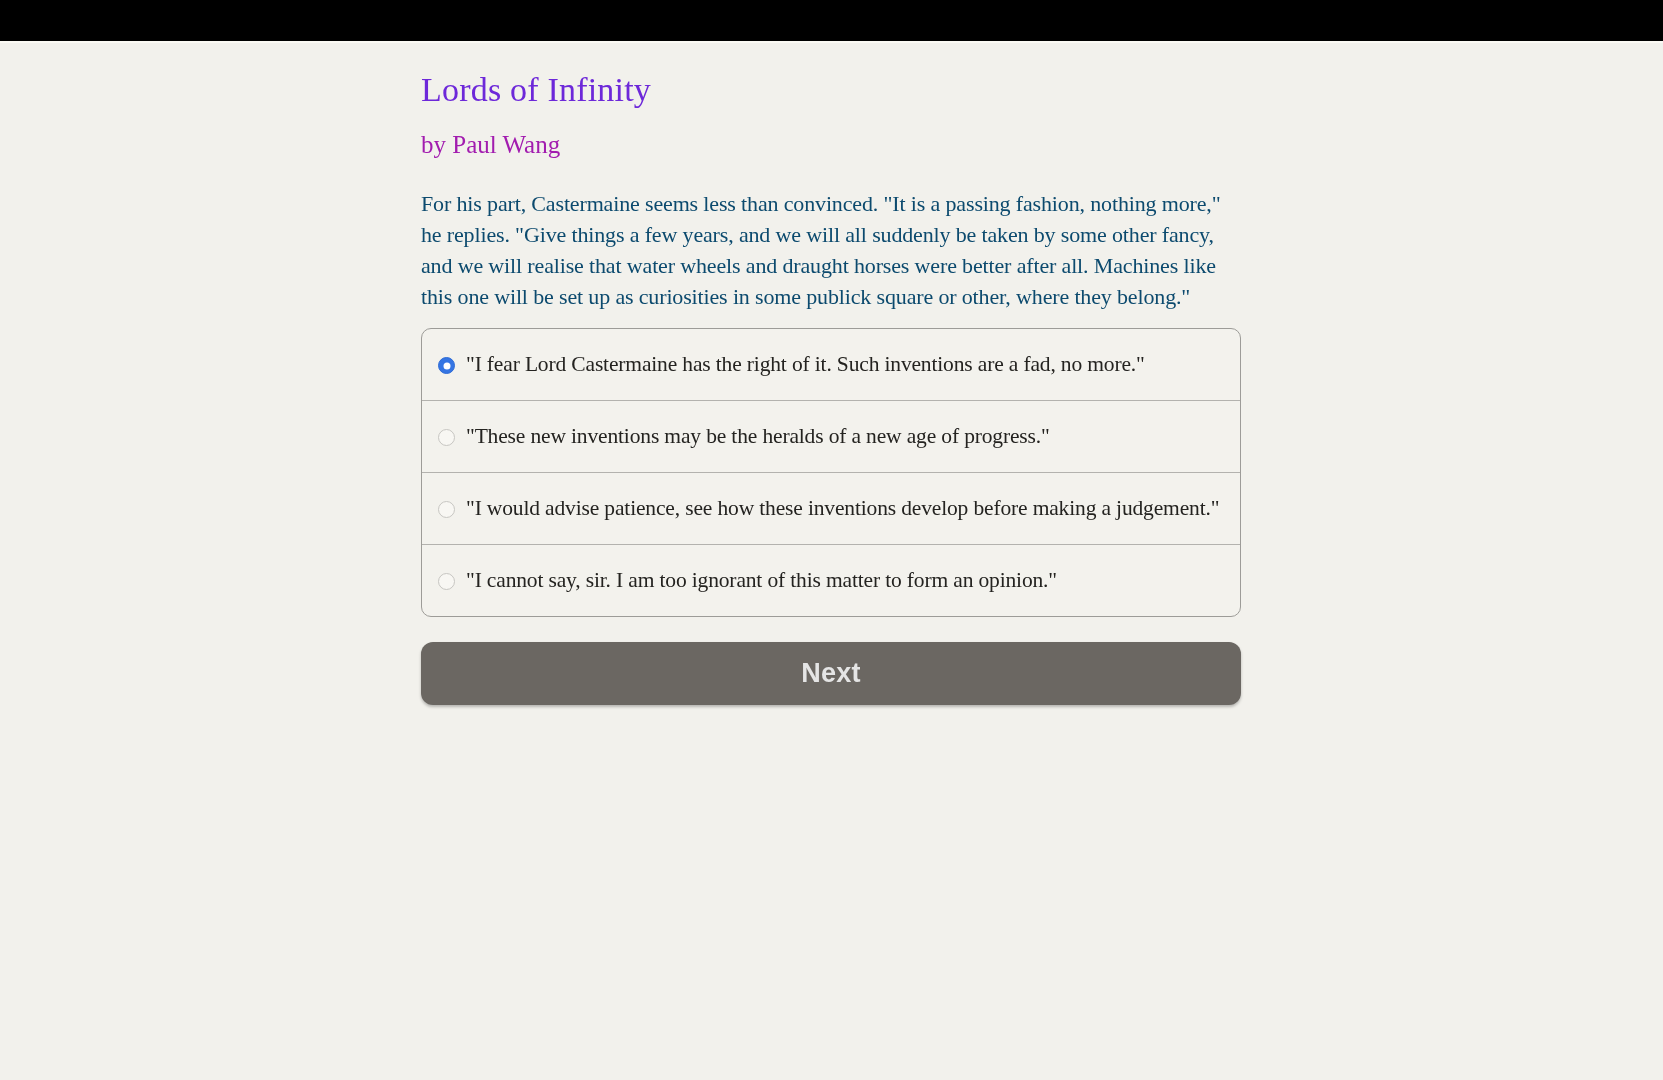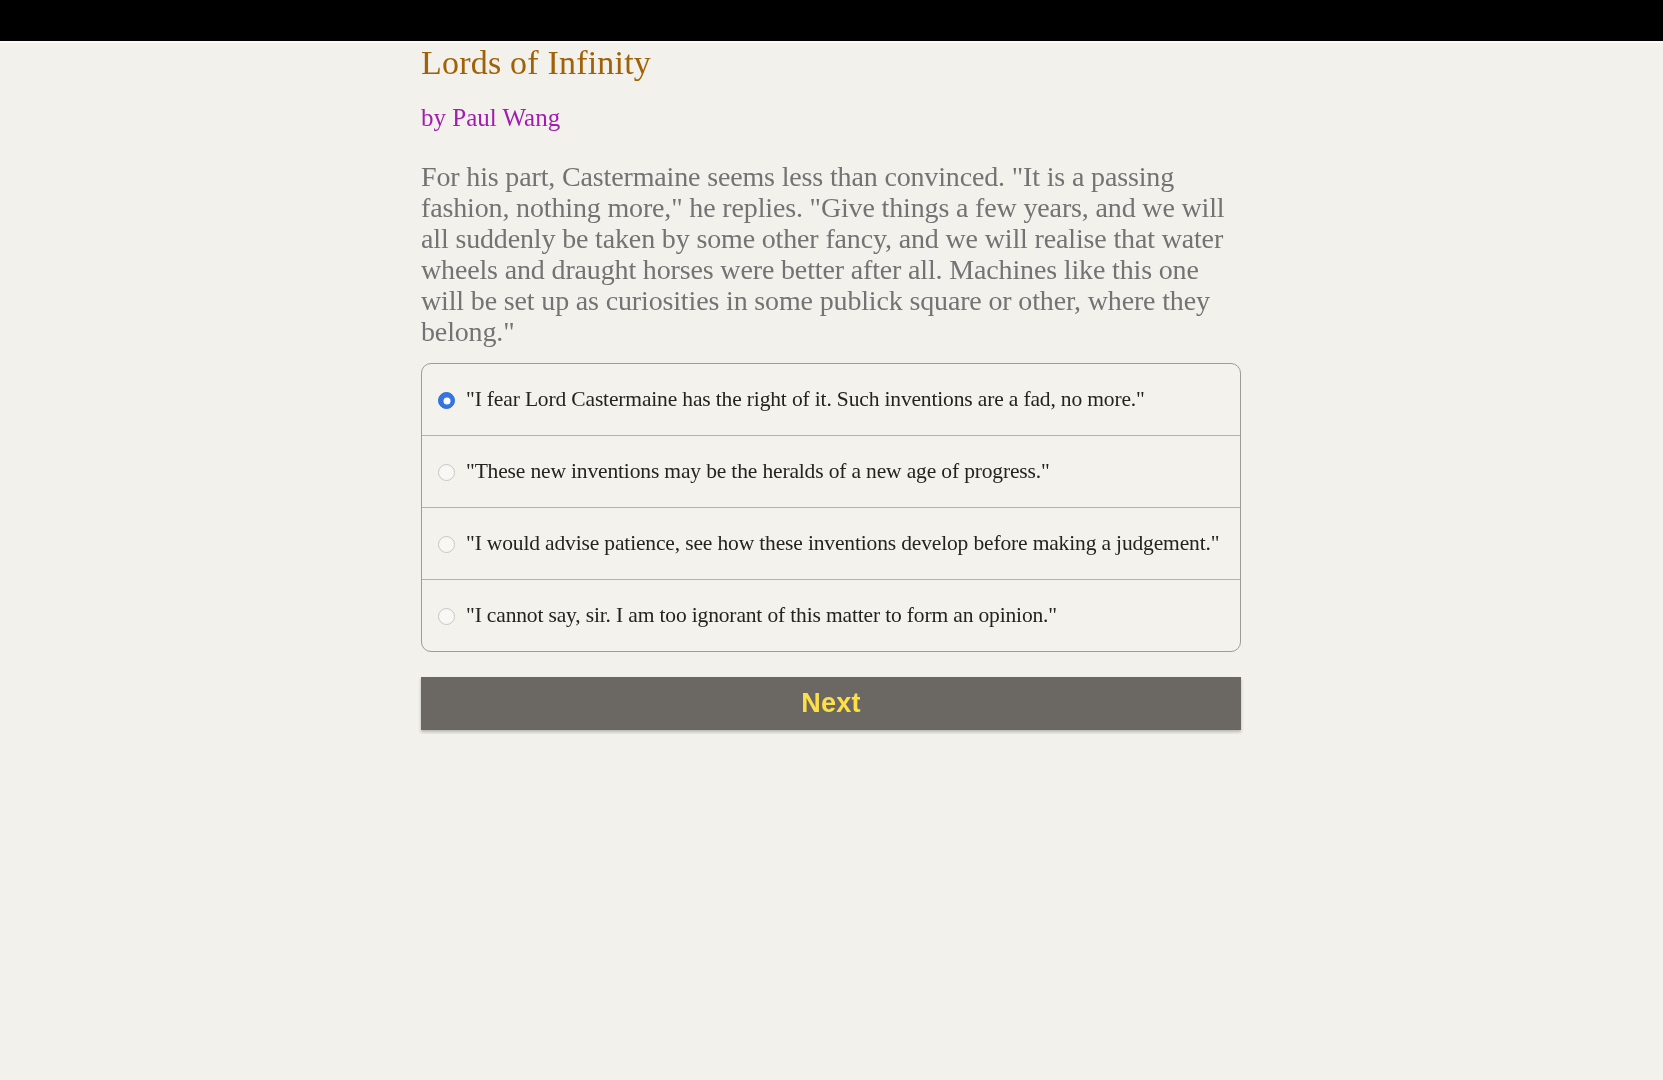--- a/index.html
+++ b/index.html
@@ -12,22 +12,23 @@
     position:relative;
   }
   .topbar {
     width:100%; height:43px; background:#000;
     border-bottom:2px solid #fbfaf4;
   }
   .content {
     position:absolute; left:421px; top:43px; width:820px;
   }
   h1.title {
+    margin-top:27px;
     font-size:34px; font-weight:400; line-height:1.2;
-    color:#a16207; letter-spacing:0.2px;
+    color:#6d28d9; letter-spacing:0.2px;
   }
   .byline {
     margin-top:18px; font-size:25px; line-height:1.3; color:#a21caf;
   }
   .toolbar {
     margin-top:18px; display:flex; gap:25px; align-items:center;
     font-family:"Liberation Sans", sans-serif;
   }
   .tb {
     font-family:"Liberation Sans", sans-serif;
@@ -35,22 +36,22 @@
     background:#fdfdfc;
     border:1px solid #e2e1dd;
     border-radius:10px;
     padding:4px 20px 6px 20px;
     height:34px;
     box-shadow:0 1px 2px rgba(0,0,0,0.18);
     cursor:pointer;
   }
   p.story {
     margin-top:27px;
-    font-size:28px; line-height:31px; letter-spacing:-0.15px;
-    color:#737373;
+    font-size:22px; line-height:31px; letter-spacing:-0.15px;
+    color:#0c4a6e;
   }
   p.story + p.story { margin-top:24px; }
   .choices {
     margin-top:16px;
     border:1px solid #9d9c98;
     border-radius:10px;
     background:#f3f2ed;
     overflow:hidden;
   }
   .choice-row {
@@ -78,25 +79,25 @@
   .radio.selected::after {
     content:"";
     position:absolute; top:50%; left:50%;
     width:7px; height:7px;
     background:#ffffff; border-radius:50%;
     transform:translate(-50%,-50%);
   }
   .next {
     display:block;
     margin-top:25px;
-    width:100%; height:53px;
+    width:100%; height:63px;
     background:#6b6762;
     border:none;
-    border-radius:0;
-    color:#fde047;
+    border-radius:12px;
+    color:#e5e5e5;
     font-family:"Liberation Sans", sans-serif;
     font-size:27px; font-weight:700; letter-spacing:0.3px;
     box-shadow:0 2px 3px rgba(0,0,0,0.25);
     cursor:pointer;
   }
 </style>
 </head>
 <body>
 
 <div class="topbar"></div>

